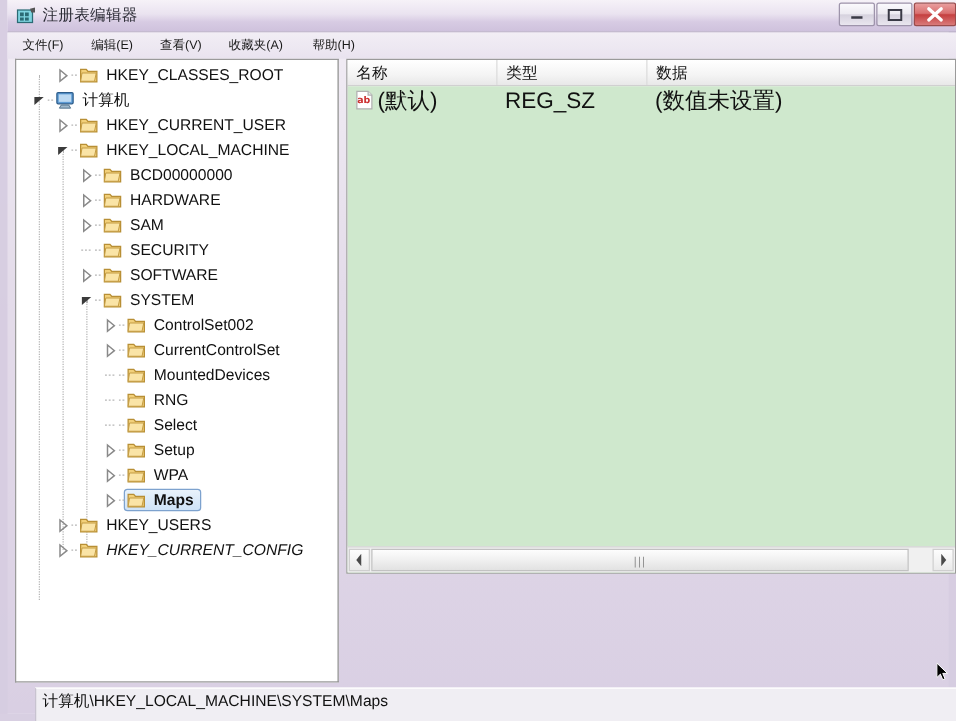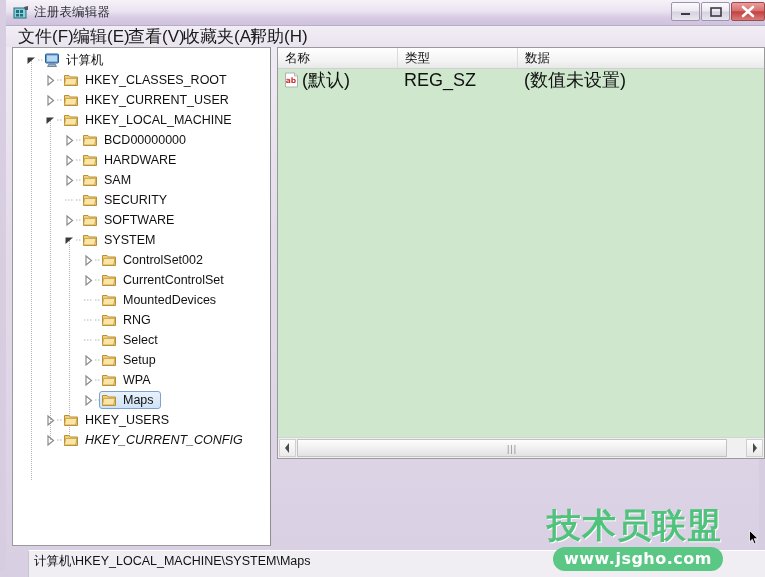--- a/index.html
+++ b/index.html
@@ -85,21 +85,21 @@
     width: 765px;
     height: 21px;
     background: linear-gradient(to bottom, #f2eef5 0%, #e9e3ef 100%);
     box-sizing: border-box;
   }
   .menu-item {
     position: absolute;
     top: 2px;
     height: 17px;
     line-height: 17px;
-    font-size: 17px;
+    font-size: 10px;
     color: #1a1a1a;
     padding: 0 4px;
     white-space: nowrap;
     cursor: default;
   }
 
   
   #panes {
     position: absolute;
     left: 6px; top: 47px;
@@ -147,20 +147,21 @@
     position: absolute;
     top: 0;
     height: 20px;
     line-height: 20px;
     font-size: 12.5px;
     color: #111111;
     padding: 0 3px;
   }
   .tnode.selected .tlabel {
     background: #d3e5f7;
+    font-weight: bold;
   }
   .tnode.selected .selbox {
     position: absolute;
     top: 1px;
     height: 18px;
     border: 1px solid #7da2ce;
     border-radius: 3px;
     background: linear-gradient(to bottom, #e8f2fb 0%, #cfe3f7 100%);
     box-sizing: border-box;
   }
@@ -375,45 +376,45 @@
   </div>
 
   <div id="panes">
 
     <div id="tree-pane">
       <div id="tree-root">
           <div class="guide" style="left: 18px; top: 10px; height: 420px;"></div>
           <div class="guide" style="left: 37px; top: 70px; height: 320px;"></div>
           <div class="guide" style="left: 56px; top: 190px; height: 200px;"></div>
           <div class="tnode" style="height: 20px;">
+            <span class="twist" style="left: 31px;"><svg width="13" height="20" viewBox="0 0 13 20">
+                <path d="M4 6 L9.5 10.5 L4 15 Z" fill="none" stroke="#8a8a8a" stroke-width="1.2"></path>
+              </svg></span>
+            <span class="twist" style="left: 44px; width: 6px;"><svg width="6" height="20" viewBox="0 0 6 20">
+                <path d="M0 10 L6 10" stroke="#b5b5b5" stroke-width="1" stroke-dasharray="1.5,1.5"></path>
+              </svg></span>
+            <span class="tico" style="left: 50px;"><svg width="16" height="16" viewBox="0 0 16 16">
+                <path d="M1.5 3.5 L6 3.5 L7.3 5 L14.5 5 L14.5 13.5 L1.5 13.5 Z" fill="#f2d07a" stroke="#b88f35" stroke-width="1"></path>
+                <path d="M2.6 6.4 L14 6.4 L12.6 13 L1.5 13 Z" fill="#fae4a6" stroke="#c39b42" stroke-width="0.8"></path>
+              </svg></span>
+            <span class="tlabel" style="left: 69px;">HKEY_CLASSES_ROOT</span>
+          </div>
+          <div class="tnode" style="height: 20px;">
             <span class="twist" style="left: 12px;"><svg width="13" height="20" viewBox="0 0 13 20">
                 <path d="M2.5 7.5 L10 7.5 L2.5 14 Z" fill="#3b3b3b"></path>
               </svg></span>
             <span class="twist" style="left: 25px; width: 6px;"><svg width="6" height="20" viewBox="0 0 6 20">
                 <path d="M0 10 L6 10" stroke="#b5b5b5" stroke-width="1" stroke-dasharray="1.5,1.5"></path>
               </svg></span>
             <span class="tico" style="left: 31px;"><svg width="16" height="16" viewBox="0 0 16 16">
                 <rect x="1.5" y="2" width="13" height="9" rx="1" fill="#5d9bd5" stroke="#2d5c8a" stroke-width="1"></rect>
                 <rect x="3" y="3.5" width="10" height="6" fill="#bcd9f2"></rect>
                 <path d="M5 12 L11 12 L12.5 14.5 L3.5 14.5 Z" fill="#9fb8cc" stroke="#54748c" stroke-width="0.8"></path>
               </svg></span>
             <span class="tlabel" style="left: 50px;">计算机</span>
-          </div>
-          <div class="tnode" style="height: 20px;">
-            <span class="twist" style="left: 31px;"><svg width="13" height="20" viewBox="0 0 13 20">
-                <path d="M4 6 L9.5 10.5 L4 15 Z" fill="none" stroke="#8a8a8a" stroke-width="1.2"></path>
-              </svg></span>
-            <span class="twist" style="left: 44px; width: 6px;"><svg width="6" height="20" viewBox="0 0 6 20">
-                <path d="M0 10 L6 10" stroke="#b5b5b5" stroke-width="1" stroke-dasharray="1.5,1.5"></path>
-              </svg></span>
-            <span class="tico" style="left: 50px;"><svg width="16" height="16" viewBox="0 0 16 16">
-                <path d="M1.5 3.5 L6 3.5 L7.3 5 L14.5 5 L14.5 13.5 L1.5 13.5 Z" fill="#f2d07a" stroke="#b88f35" stroke-width="1"></path>
-                <path d="M2.6 6.4 L14 6.4 L12.6 13 L1.5 13 Z" fill="#fae4a6" stroke="#c39b42" stroke-width="0.8"></path>
-              </svg></span>
-            <span class="tlabel" style="left: 69px;">HKEY_CLASSES_ROOT</span>
           </div>
           <div class="tnode" style="height: 20px;">
             <span class="twist" style="left: 31px;"><svg width="13" height="20" viewBox="0 0 13 20">
                 <path d="M4 6 L9.5 10.5 L4 15 Z" fill="none" stroke="#8a8a8a" stroke-width="1.2"></path>
               </svg></span>
             <span class="twist" style="left: 44px; width: 6px;"><svg width="6" height="20" viewBox="0 0 6 20">
                 <path d="M0 10 L6 10" stroke="#b5b5b5" stroke-width="1" stroke-dasharray="1.5,1.5"></path>
               </svg></span>
             <span class="tico" style="left: 50px;"><svg width="16" height="16" viewBox="0 0 16 16">
                 <path d="M1.5 3.5 L6 3.5 L7.3 5 L14.5 5 L14.5 13.5 L1.5 13.5 Z" fill="#f2d07a" stroke="#b88f35" stroke-width="1"></path>
@@ -684,24 +685,20 @@
         </div>
       </div>
     </div>
 
   </div>
 
   <div id="statusbar">
     <span id="status-text">计算机\HKEY_LOCAL_MACHINE\SYSTEM\Maps</span>
   </div>
 
-  <div id="watermark">
-    <div id="wm-main">技术员联盟</div>
-    <div id="wm-url">www.jsgho.com</div>
-  </div>
 
   <span id="cursor">
     <svg width="11" height="16" viewBox="0 0 11 16">
       <path d="M0.5 0.5 L0.5 12 L3.3 9.3 L5.2 13.8 L7 13 L5.2 8.7 L9 8.7 Z" fill="#000000" stroke="#ffffff" stroke-width="0.8"></path>
     </svg>
   </span>
 
 </div>
 
 </body></html>

